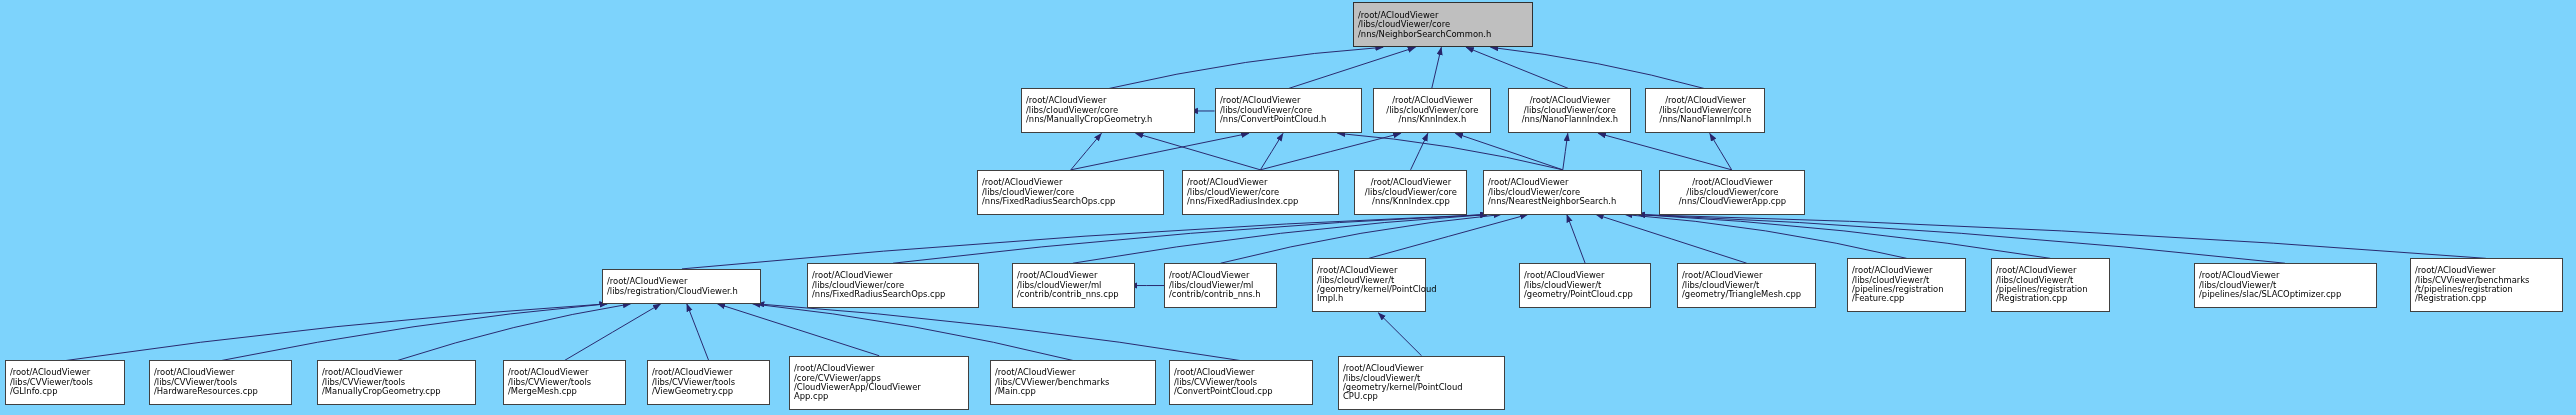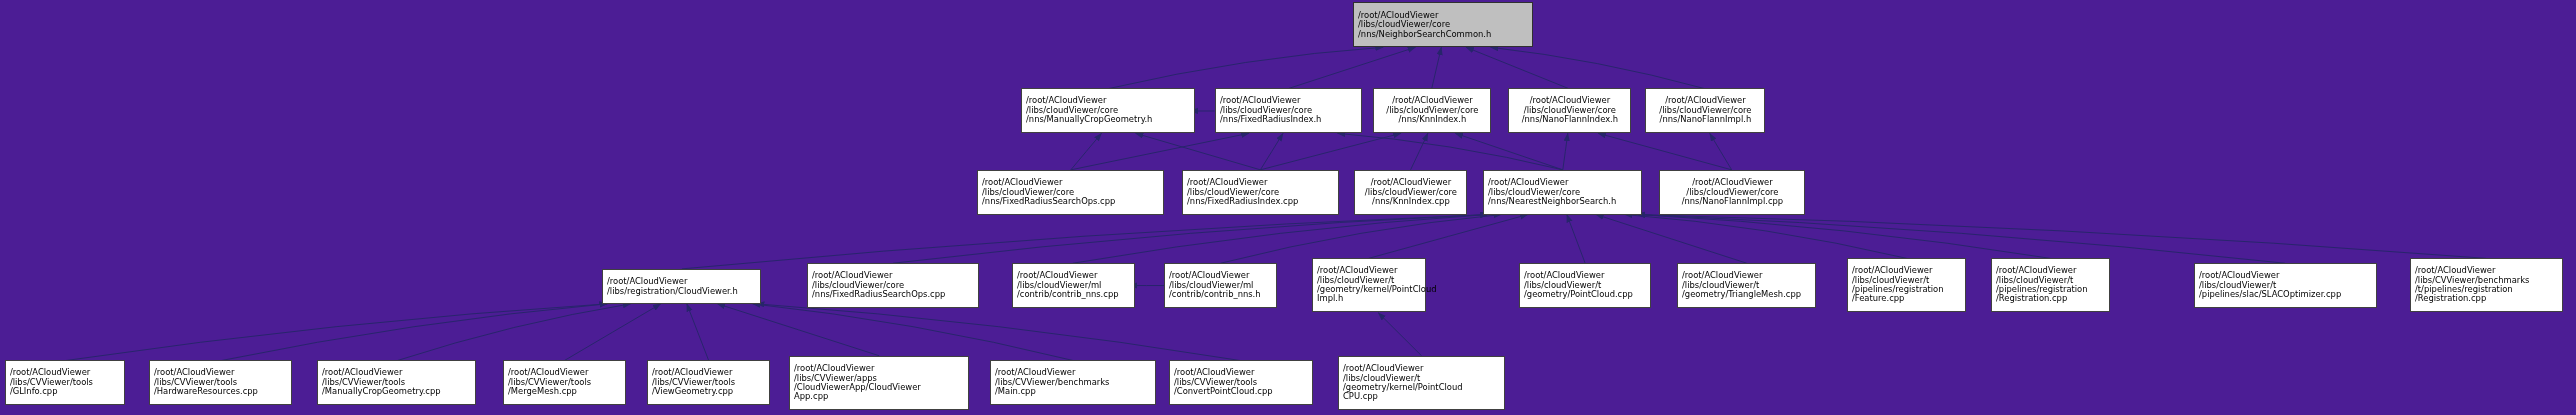--- a/index.html
+++ b/index.html
@@ -1,17 +1,17 @@
 <!DOCTYPE html>
 <html style="font-size:13px"><head>
 <meta charset="utf-8">
 <style>
   html,body{margin:0;padding:0;background:#ffffff;}
   body{font-family:"DejaVu Sans","Liberation Sans",sans-serif;}
-  #graph{position:relative;width:2576px;height:416px;overflow:hidden;background:#4c1d95;}
+  #graph{position:relative;width:2576px;height:416px;overflow:hidden;background:#7dd3fc;}
   svg#edges{position:absolute;left:0;top:0;width:2576px;height:416px;}
   .node{
     position:absolute;
     box-sizing:border-box;
     border:0.8px solid #404040;
     background:#ffffff;
     color:#000000;
     display:flex;
     flex-direction:column;
     justify-content:center;
@@ -84,21 +84,21 @@
         <span class="ln">/nns/NeighborSearchCommon.h</span>
       </div>
       <div class="node" style="left: 1021px; top: 88px; width: 174px; height: 45px;">
         <span class="ln">/root/ACloudViewer</span>
         <span class="ln">/libs/cloudViewer/core</span>
         <span class="ln">/nns/ManuallyCropGeometry.h</span>
       </div>
       <div class="node" style="left: 1215px; top: 88px; width: 147px; height: 45px;">
         <span class="ln">/root/ACloudViewer</span>
         <span class="ln">/libs/cloudViewer/core</span>
-        <span class="ln">/nns/FixedRadiusIndex.h</span>
+        <span class="ln">/nns/ConvertPointCloud.h</span>
       </div>
       <div class="node ctr" style="left: 1373px; top: 88px; width: 118px; height: 45px;">
         <span class="ln">/root/ACloudViewer</span>
         <span class="ln">/libs/cloudViewer/core</span>
         <span class="ln">/nns/KnnIndex.h</span>
       </div>
       <div class="node ctr" style="left: 1508px; top: 88px; width: 123px; height: 45px;">
         <span class="ln">/root/ACloudViewer</span>
         <span class="ln">/libs/cloudViewer/core</span>
         <span class="ln">/nns/NanoFlannIndex.h</span>
@@ -124,21 +124,21 @@
         <span class="ln">/nns/KnnIndex.cpp</span>
       </div>
       <div class="node" style="left: 1483px; top: 170px; width: 159px; height: 45px;">
         <span class="ln">/root/ACloudViewer</span>
         <span class="ln">/libs/cloudViewer/core</span>
         <span class="ln">/nns/NearestNeighborSearch.h</span>
       </div>
       <div class="node ctr" style="left: 1659px; top: 170px; width: 146px; height: 45px;">
         <span class="ln">/root/ACloudViewer</span>
         <span class="ln">/libs/cloudViewer/core</span>
-        <span class="ln">/nns/NanoFlannImpl.cpp</span>
+        <span class="ln">/nns/CloudViewerApp.cpp</span>
       </div>
       <div class="node" style="left: 602px; top: 269px; width: 159px; height: 35px;">
         <span class="ln">/root/ACloudViewer</span>
         <span class="ln">/libs/registration/CloudViewer.h</span>
       </div>
       <div class="node" style="left: 807px; top: 263px; width: 172px; height: 45px;">
         <span class="ln">/root/ACloudViewer</span>
         <span class="ln">/libs/cloudViewer/core</span>
         <span class="ln">/nns/FixedRadiusSearchOps.cpp</span>
       </div>
@@ -211,21 +211,21 @@
         <span class="ln">/libs/CVViewer/tools</span>
         <span class="ln">/MergeMesh.cpp</span>
       </div>
       <div class="node" style="left: 647px; top: 360px; width: 123px; height: 45px;">
         <span class="ln">/root/ACloudViewer</span>
         <span class="ln">/libs/CVViewer/tools</span>
         <span class="ln">/ViewGeometry.cpp</span>
       </div>
       <div class="node" style="left: 789px; top: 356px; width: 180px; height: 54px;">
         <span class="ln">/root/ACloudViewer</span>
-        <span class="ln">/libs/CVViewer/apps</span>
+        <span class="ln">/core/CVViewer/apps</span>
         <span class="ln">/CloudViewerApp/CloudViewer</span>
         <span class="ln">App.cpp</span>
       </div>
       <div class="node" style="left: 990px; top: 360px; width: 166px; height: 45px;">
         <span class="ln">/root/ACloudViewer</span>
         <span class="ln">/libs/CVViewer/benchmarks</span>
         <span class="ln">/Main.cpp</span>
       </div>
       <div class="node" style="left: 1169px; top: 360px; width: 144px; height: 45px;">
         <span class="ln">/root/ACloudViewer</span>

